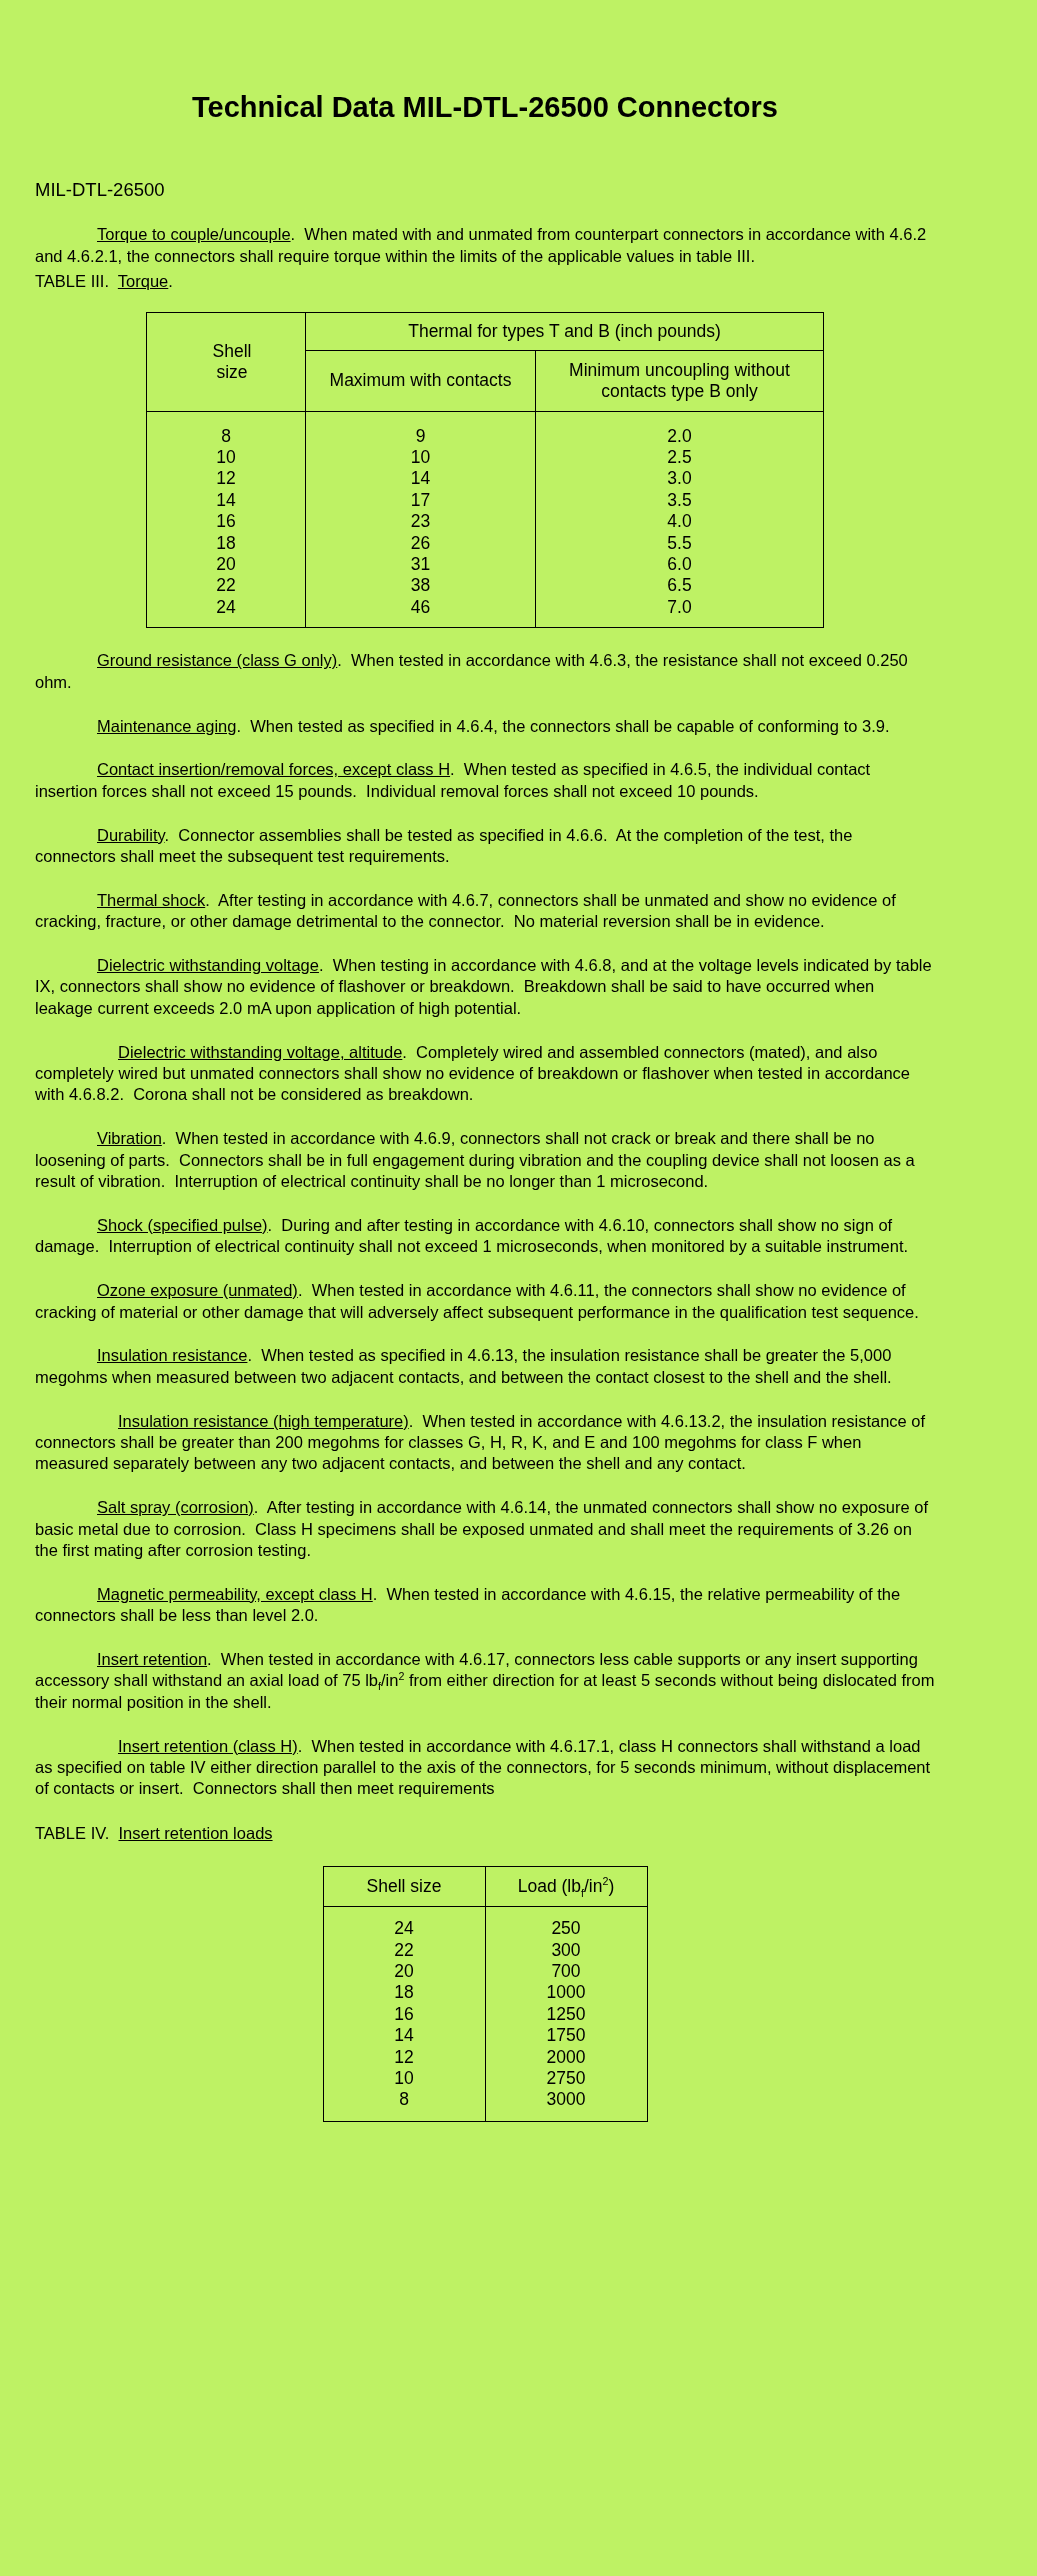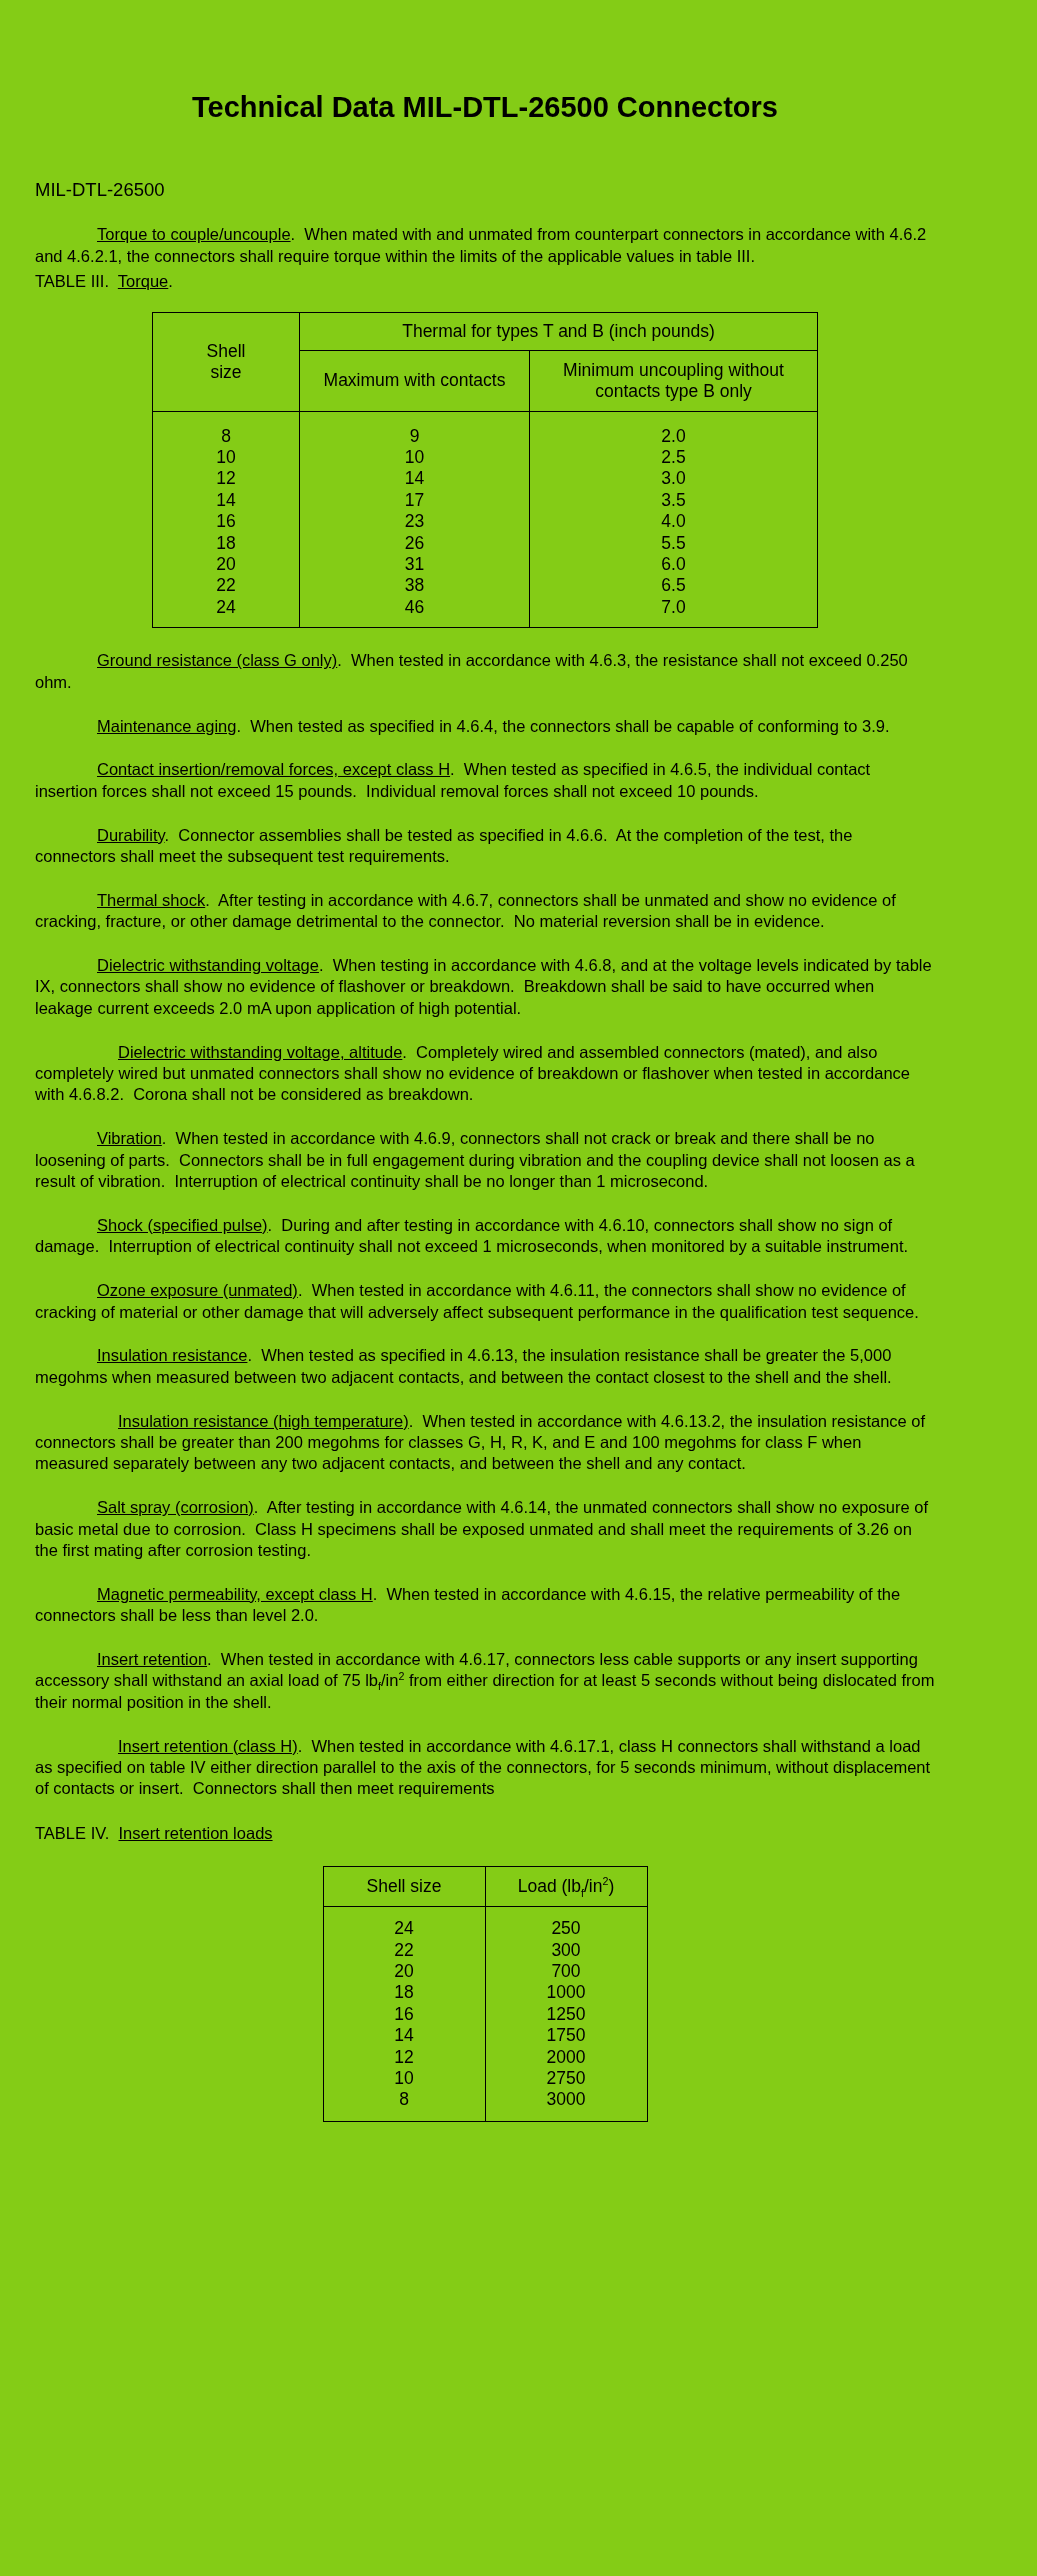--- a/index.html
+++ b/index.html
@@ -1,21 +1,21 @@
 <!DOCTYPE html>
 <html><head>
 <meta charset="utf-8">
 <style>
   html, body { margin: 0; padding: 0; background: #ffffff; }
   .page {
     position: relative;
     width: 1037px;
     height: 2576px;
     box-sizing: border-box;
-    background: #84cc16;
+    background: #bef264;
     color: #000000;
     font-family: "Liberation Sans", sans-serif;
     padding: 88px 102px 0 35px;
     overflow: hidden;
   }
   .title {
     text-align: center;
     font-weight: bold;
     font-size: 29px;
     line-height: 39px;
@@ -51,21 +51,21 @@
     margin: 0 auto 22.4px auto;
     font-size: 17.5px;
     table-layout: fixed;
   }
   td {
     border: 1.9px solid #000000;
     text-align: center;
     vertical-align: middle;
     padding: 0;
   }
-  .t3-col-shell { width: 146px; }
+  .t3-col-shell { width: 146px; padding-left: 12px; }
   .t3-col-max   { width: 229px; }
   .t3-col-min   { width: 287px; }
   .t3-row-span td { height: 37px; }
   .t3-row-sub td  { height: 60px; line-height: 21.4px; }
   .t4-col-shell { width: 161px; }
   .t4-col-load  { width: 161px; }
   .t4-row-head td { height: 39px; }
   .nums {
     white-space: pre-line;
     line-height: 21.4px;

